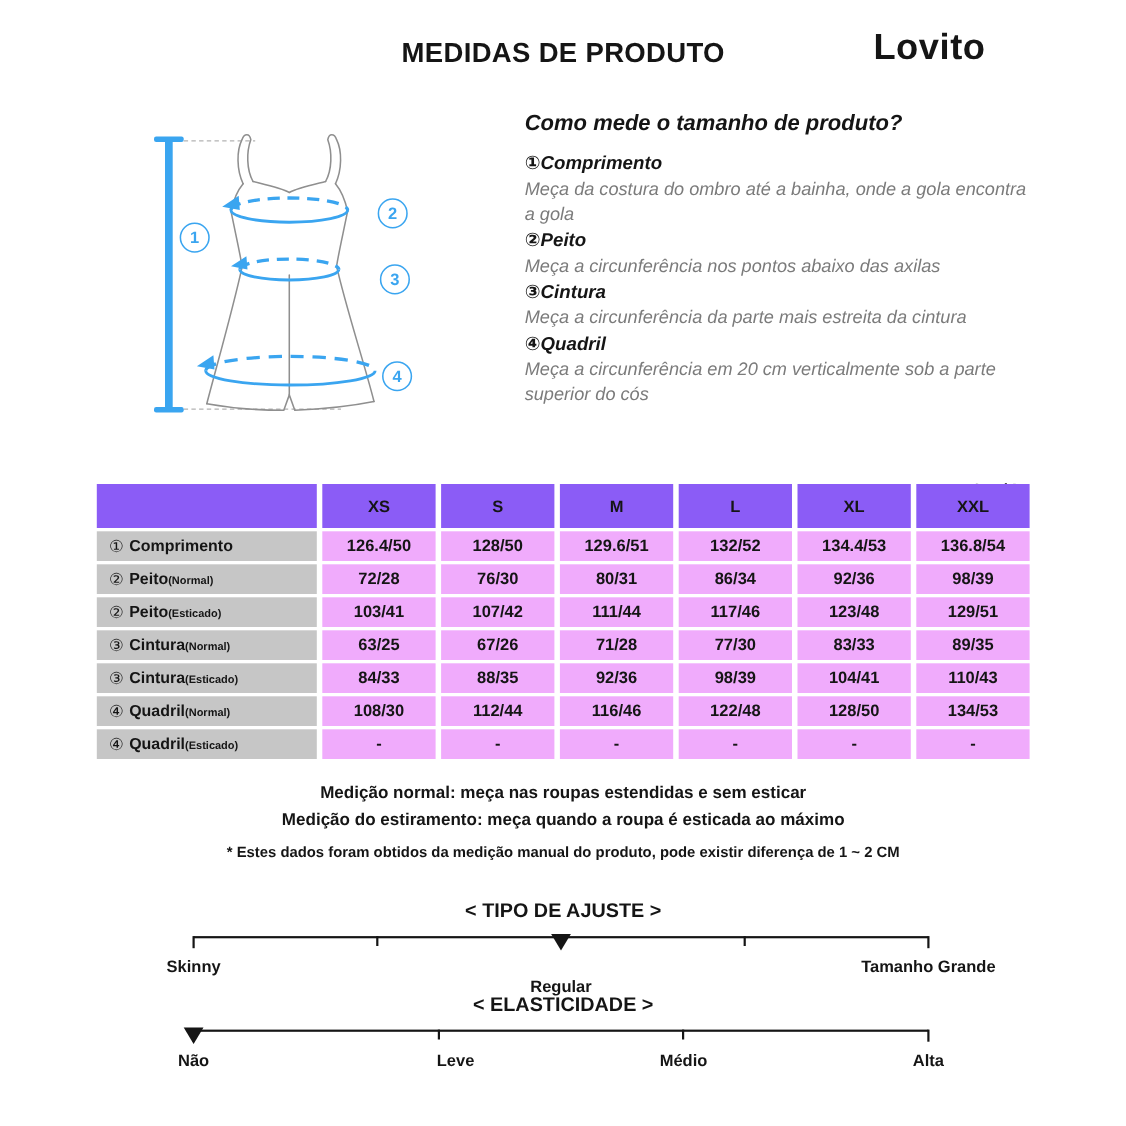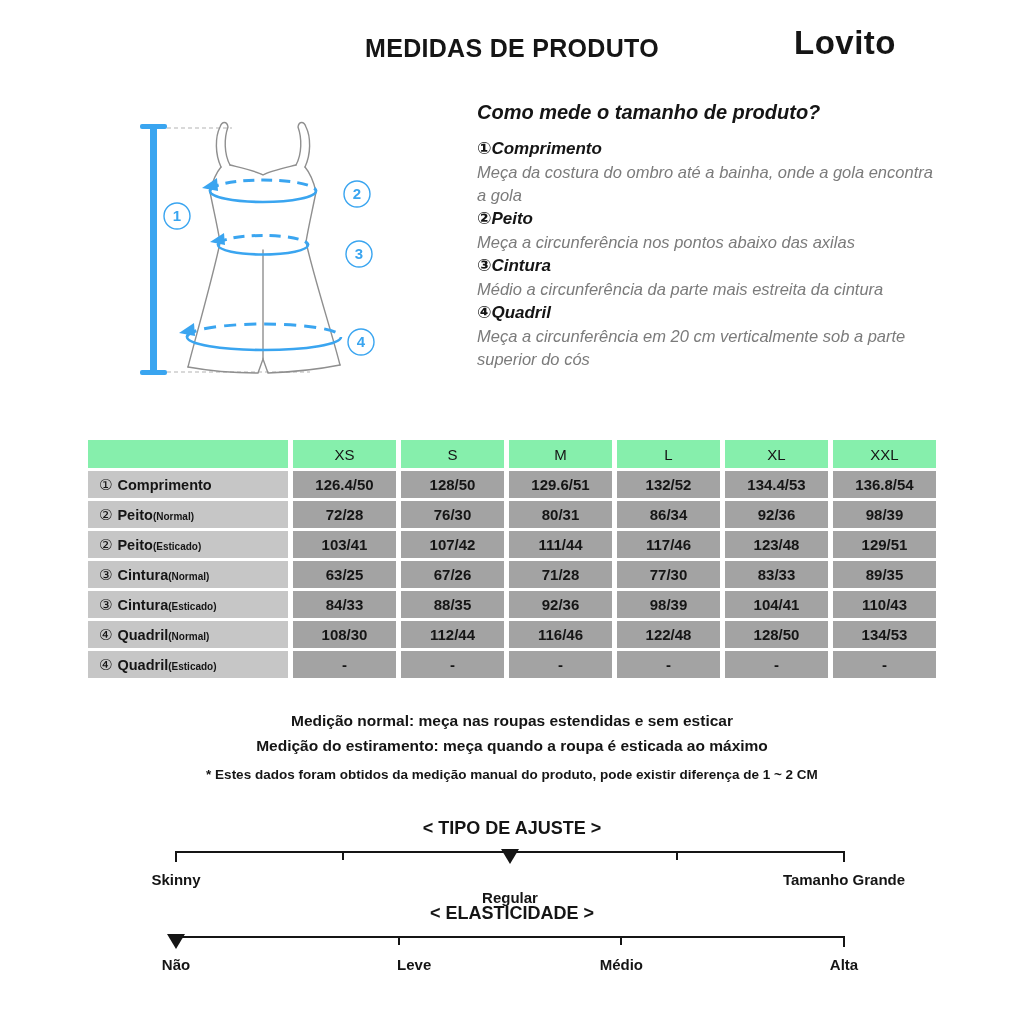--- a/index.html
+++ b/index.html
@@ -21,24 +21,24 @@
 
   
   .diagram{left:120px;top:110px;width:320px;height:290px;}
   svg text{font-family:"Liberation Sans","DejaVu Sans",sans-serif;}
 
   
   .size-table{left:88px;top:440px;width:848px;display:grid;
               grid-template-columns:200px repeat(6,1fr);column-gap:5px;row-gap:3px;}
   .cell{height:27px;display:flex;align-items:center;justify-content:center;
         font-size:15px;font-weight:700;}
-  .cell.head{background:#86efac;height:28px;font-weight:400;}
+  .cell.head{background:#8b5cf6;height:40px;font-weight:700;}
   .cell.rowlabel{background:#c6c6c6;justify-content:flex-start;padding-left:11px;
                  font-weight:700;font-size:14.5px;}
-  .cell.value{background:#a3a3a3;}
+  .cell.value{background:#f0abfc;}
   .rownum{margin-right:5px;font-weight:400;font-size:15px;}
   .variant{font-size:10px;font-weight:700;position:relative;top:2px;}
 
   
   .notes{top:708px;left:0;width:1024px;text-align:center;}
   .note-main{font-size:15.5px;font-weight:700;line-height:25px;}
   .note-small{font-size:13.5px;font-weight:700;margin-top:9px;}
 
   
   .scale-title{left:0;right:0;text-align:center;font-size:18px;font-weight:800;}
@@ -124,21 +124,21 @@
   <div>
     <div class="g-title"><span>①</span><span>Comprimento</span></div>
     <div class="g-desc">Meça da costura do ombro até a bainha, onde a gola encontra a gola</div>
   </div>
   <div>
     <div class="g-title"><span>②</span><span>Peito</span></div>
     <div class="g-desc">Meça a circunferência nos pontos abaixo das axilas</div>
   </div>
   <div>
     <div class="g-title"><span>③</span><span>Cintura</span></div>
-    <div class="g-desc">Médio a circunferência da parte mais estreita da cintura</div>
+    <div class="g-desc">Meça a circunferência da parte mais estreita da cintura</div>
   </div>
   <div>
     <div class="g-title"><span>④</span><span>Quadril</span></div>
     <div class="g-desc">Meça a circunferência em 20 cm verticalmente sob a parte superior do cós</div>
   </div>
 </div>
 
 <div class="abs units">CM / IN</div>
 
 <div class="abs size-table">

